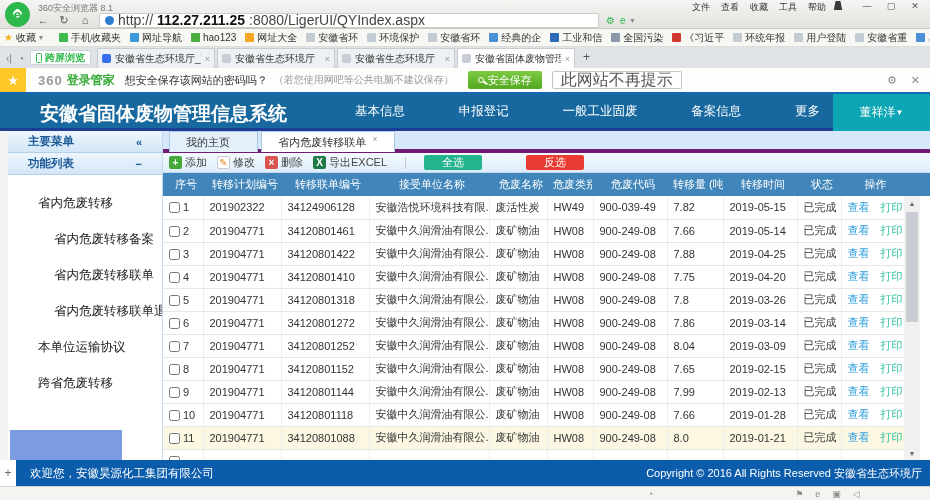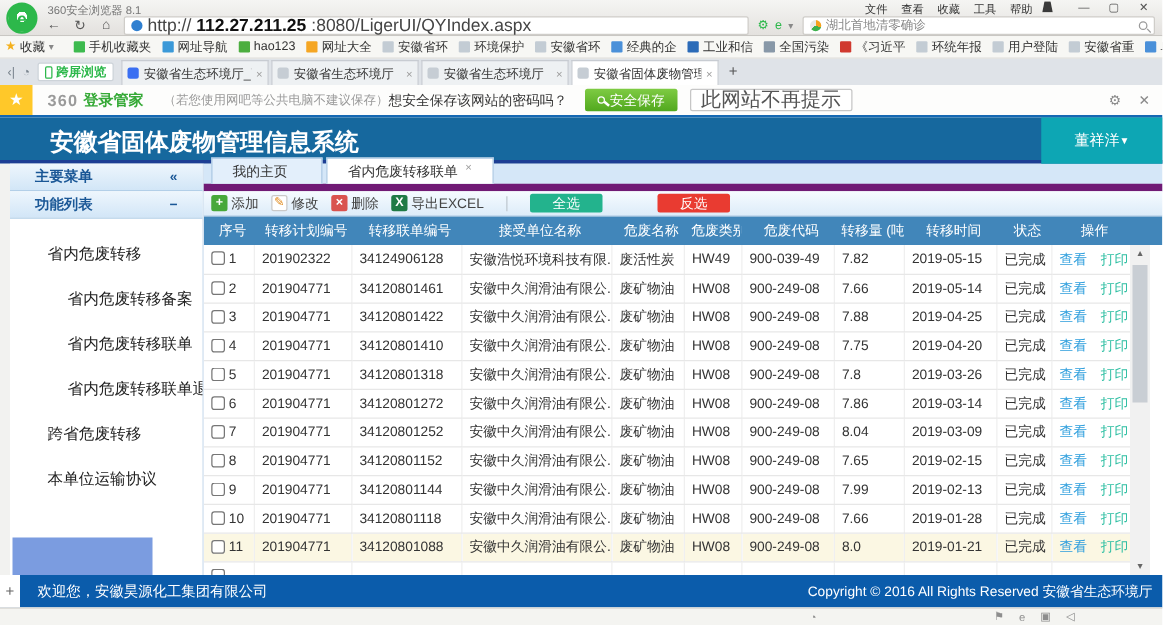--- a/index.html
+++ b/index.html
@@ -104,21 +104,21 @@
     display:flex; align-items:center; padding:0 20px; color:#1a5796; font-weight:bold; font-size:11.5px; }
   .sbar .right { margin-left:auto; font-weight:bold; color:#1a5796; font-size:11px; }
   #sbmenu { padding-top:10px; }
   .sbitem { height:36px; display:flex; align-items:center; font-size:12.5px; color:#222; white-space:nowrap; overflow:hidden; }
   .sbitem.lvl1 { padding-left:30px; }
   .sbitem.lvl2 { padding-left:46px; }
   #sb-block { position:absolute; left:2px; bottom:0; width:112px; height:30px; background:#7b9ce0; }
 
   #content { position:absolute; left:163px; top:0; width:767px; height:329px; }
   #ctabs { position:absolute; left:0; top:0; width:767px; height:22px; background:#d5e7f8;
-    border-bottom:6px solid #701a75; display:flex; align-items:flex-end; padding-left:6px; }
+    border-bottom:4px solid #701a75; display:flex; align-items:flex-start; padding-left:6px; }
   .ctab { height:21px; padding:0 16px; display:flex; align-items:center; gap:6px; font-size:11px; color:#333;
     background:#e3effb; border:1px solid #aac8e4; border-bottom:none; margin-right:3px; }
   .ctab.active { background:#fff; }
   .ctab .x { color:#999; font-size:9px; margin-top:-6px; }
 
   #toolbar { position:absolute; left:0; top:22px; width:767px; height:20px;
     background:linear-gradient(#f6fbff,#ddecf9); border-bottom:1px solid #c3d9ee;
     display:flex; align-items:center; padding-left:6px; gap:10px; font-size:11px; color:#444; }
   .tbi { display:flex; align-items:center; gap:3px; }
   .ic { width:13px; height:13px; border-radius:2px; color:#fff; font-size:10px; font-weight:bold;
@@ -194,26 +194,20 @@
       <span class="bluedot"></span>
       <span>http://</span>
         <b>112.27.211.25</b>
         <span>:8080/LigerUI/QYIndex.aspx</span>
     </div>
     <div id="quickicons">
       <span class="greenglyph">⚙</span>
       <span class="greenglyph">e</span>
       <span class="caret">▾</span>
     </div>
-    <div id="searchbox">
-      <span class="dot360"></span>
-      <span>湖北首地清零确诊</span>
-      <span class="spacer"></span>
-      <span class="mag"></span>
-    </div>
   </div>
 </div>
 
 <div id="bookmarksbar">
   <span class="bm">
     <span class="star">★</span>
     <span>收藏</span>
     <span class="caret">▾</span>
   </span>
   <span class="vsep"></span>
@@ -333,35 +327,43 @@
         <span class="x">×</span>
       </span>
     </span>
   <span id="newtab">+</span>
 </div>
 
 <div id="notifbar">
   <div id="notif-star">★</div>
   <span id="notif-brand">360</span>
   <span id="notif-brand2">登录管家</span>
+  <span id="notif-q">想安全保存该网站的密码吗？</span>
   <span id="notif-hint">（若您使用网吧等公共电脑不建议保存）</span>
-  <span id="notif-q">想安全保存该网站的密码吗？</span>
   <span id="btn-save">
     <span class="keyic"></span>
     <span>安全保存</span>
   </span>
   <span id="btn-dismiss">此网站不再提示</span>
   <span id="notif-right">
     <span>⚙</span>
     <span>✕</span>
   </span>
 </div>
 
 <div id="appheader">
   <div id="apptitle">安徽省固体废物管理信息系统</div>
+  <div id="appnav">
+
+  <span>基本信息</span>
+      <span>申报登记</span>
+      <span>一般工业固废</span>
+      <span>备案信息</span>
+      <span>更多</span>
+    </div>
   <div id="userbox">
     <span>董祥洋</span>
     <span class="caret">▼</span>
   </div>
 </div>
 
 <div id="main">
   <div id="leftstrip"></div>
 
   <div id="sidebar">
@@ -376,23 +378,23 @@
     <div id="sbmenu">
 
         <div class="sbitem lvl1">省内危废转移</div>
 
         <div class="sbitem lvl2">省内危废转移备案</div>
 
         <div class="sbitem lvl2">省内危废转移联单</div>
 
         <div class="sbitem lvl2">省内危废转移联单退回</div>
 
+        <div class="sbitem lvl1">本单位运输协议</div>
+
         <div class="sbitem lvl1">跨省危废转移</div>
-
-        <div class="sbitem lvl1">本单位运输协议</div>
       </div>
     <div id="sb-block"></div>
   </div>
 
   <div id="content">
     <div id="ctabs">
 
         <span class="ctab">
           <span>我的主页</span>
           <span class="x" style="visibility: hidden;">×</span>

